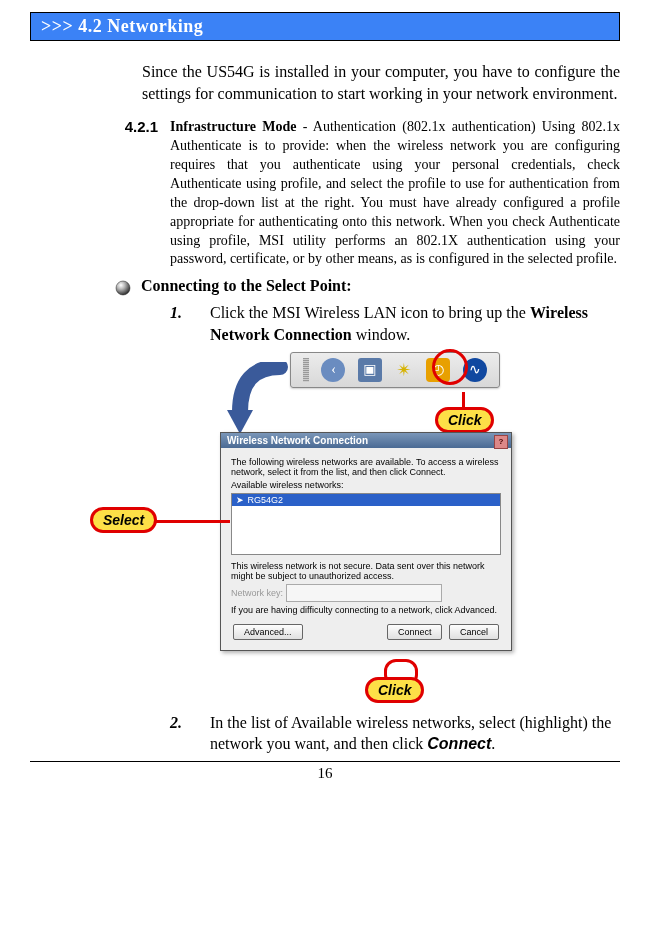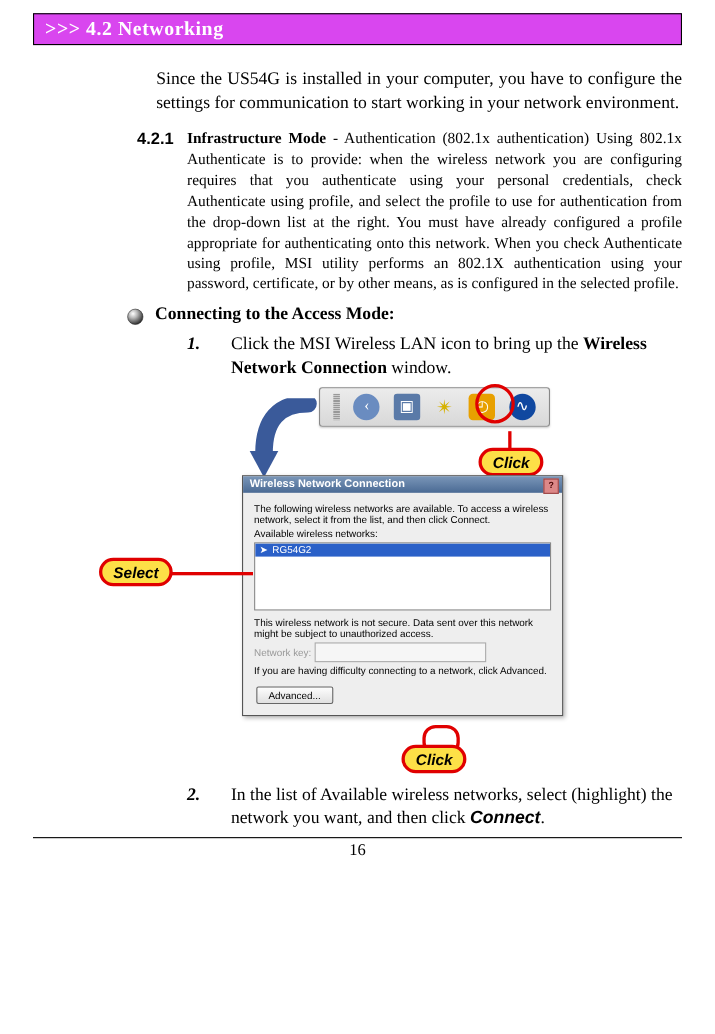--- a/index.html
+++ b/index.html
@@ -9,21 +9,21 @@
     background: #fff;
     color: #000;
     width: 650px;
   }
   .page {
     width: 650px;
     padding: 12px 30px 0 30px;
     box-sizing: border-box;
   }
   .section-header {
-    background: #d946ef;
+    background: #3b82f6;
     border: 1px solid #000;
     color: #fff;
     font-weight: bold;
     font-size: 18px;
     padding: 3px 10px;
     margin-bottom: 20px;
     letter-spacing: 0.5px;
   }
   .body-text {
     text-align: justify;
@@ -251,21 +251,21 @@
     <svg class="bullet-icon" viewBox="0 0 16 16">
       <defs>
         <radialGradient id="rg" cx="35%" cy="30%" r="70%">
           <stop offset="0%" stop-color="#fff"></stop>
           <stop offset="40%" stop-color="#b8b8b8"></stop>
           <stop offset="100%" stop-color="#333"></stop>
         </radialGradient>
       </defs>
       <circle cx="8" cy="8" r="7" fill="url(#rg)" stroke="#222" stroke-width="0.5"></circle>
     </svg>
-    <div class="bullet-text">Connecting to the Access Mode:</div>
+    <div class="bullet-text">Connecting to the Select Point:</div>
   </div>
 
   <div class="step">
     <div class="step-num">1.</div>
     <div class="step-text">
       <span>Click the MSI Wireless LAN icon to bring up the </span><b>Wireless Network Connection</b><span> window.</span>
     </div>
   </div>
 
   <div class="figure-area">
@@ -303,20 +303,24 @@
           </div>
         </div>
         <p>This wireless network is not secure. Data sent over this network might be subject to unauthorized access.</p>
         <p>
           <span style="color:#999">Network key:</span>
           <input type="text" disabled="" style="">
         </p>
         <p>If you are having difficulty connecting to a network, click Advanced.</p>
         <div style="display:flex;justify-content:space-between;align-items:flex-end">
           <span class="btn">Advanced...</span>
+          <span>
+            <span class="btn">Connect</span>
+            <span class="btn">Cancel</span>
+          </span>
         </div>
       </div>
     </div>
 
     <div class="callout" style="top:155px;left:0px">Select</div>
     <div class="callout-line" style="top:168px;left:65px;width:75px"></div>
 
     <div class="red-circle" style="top:307px;left:294px;width:28px;height:22px;border-radius:12px"></div>
     <div class="callout" style="top:325px;left:275px">Click</div>
 

